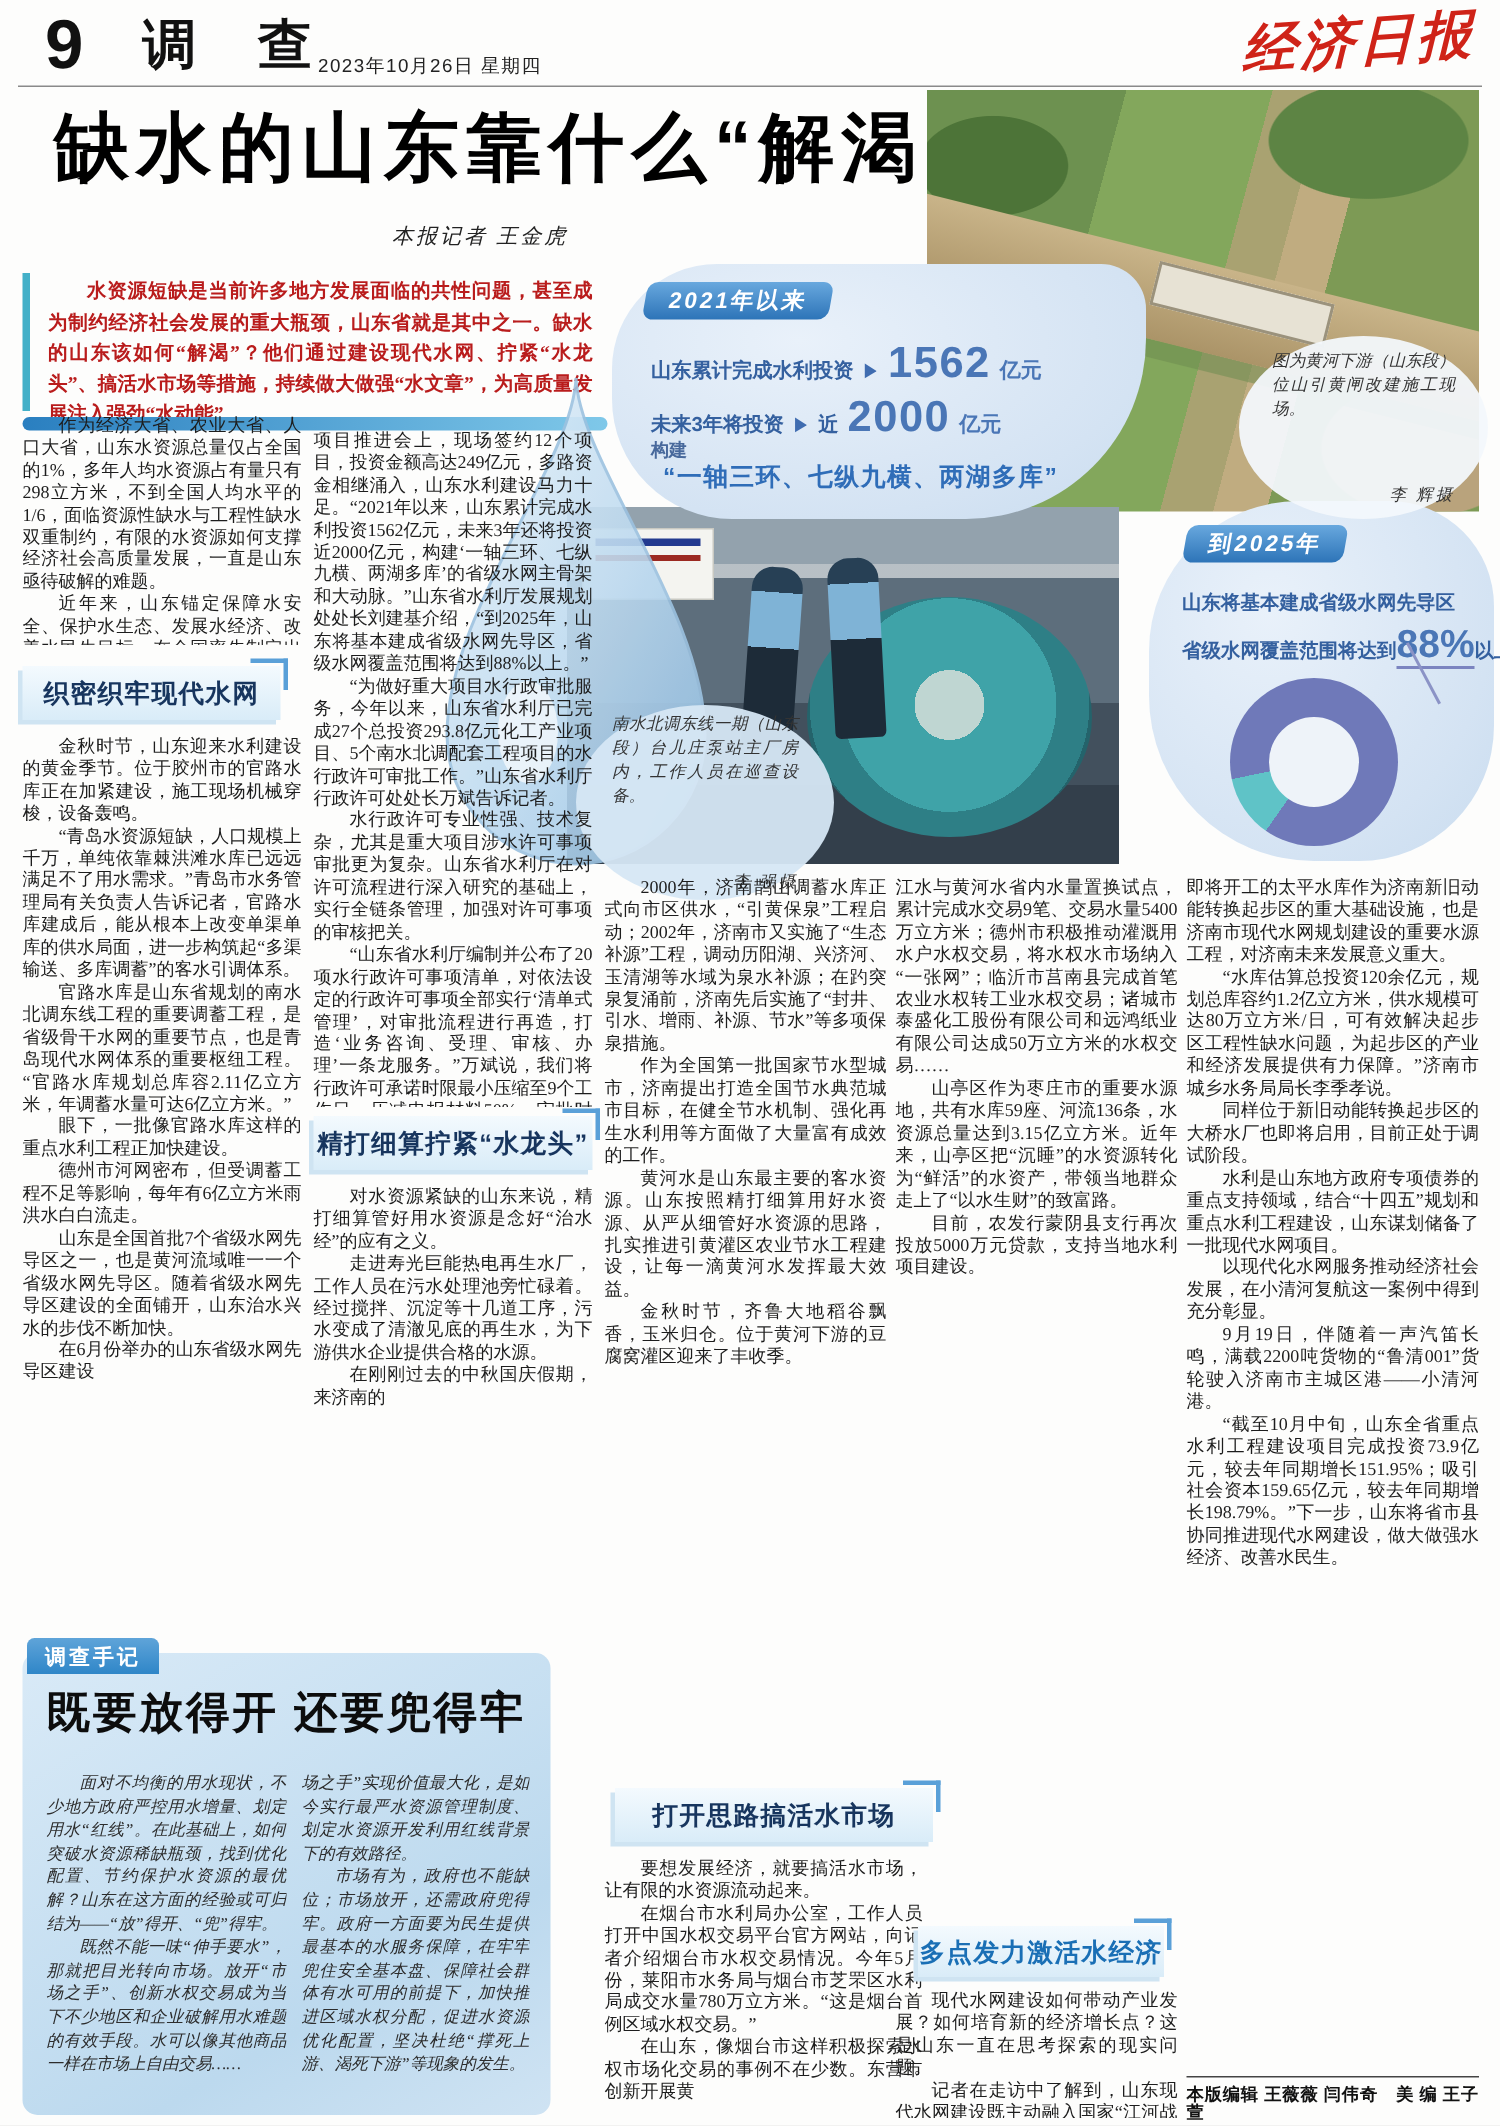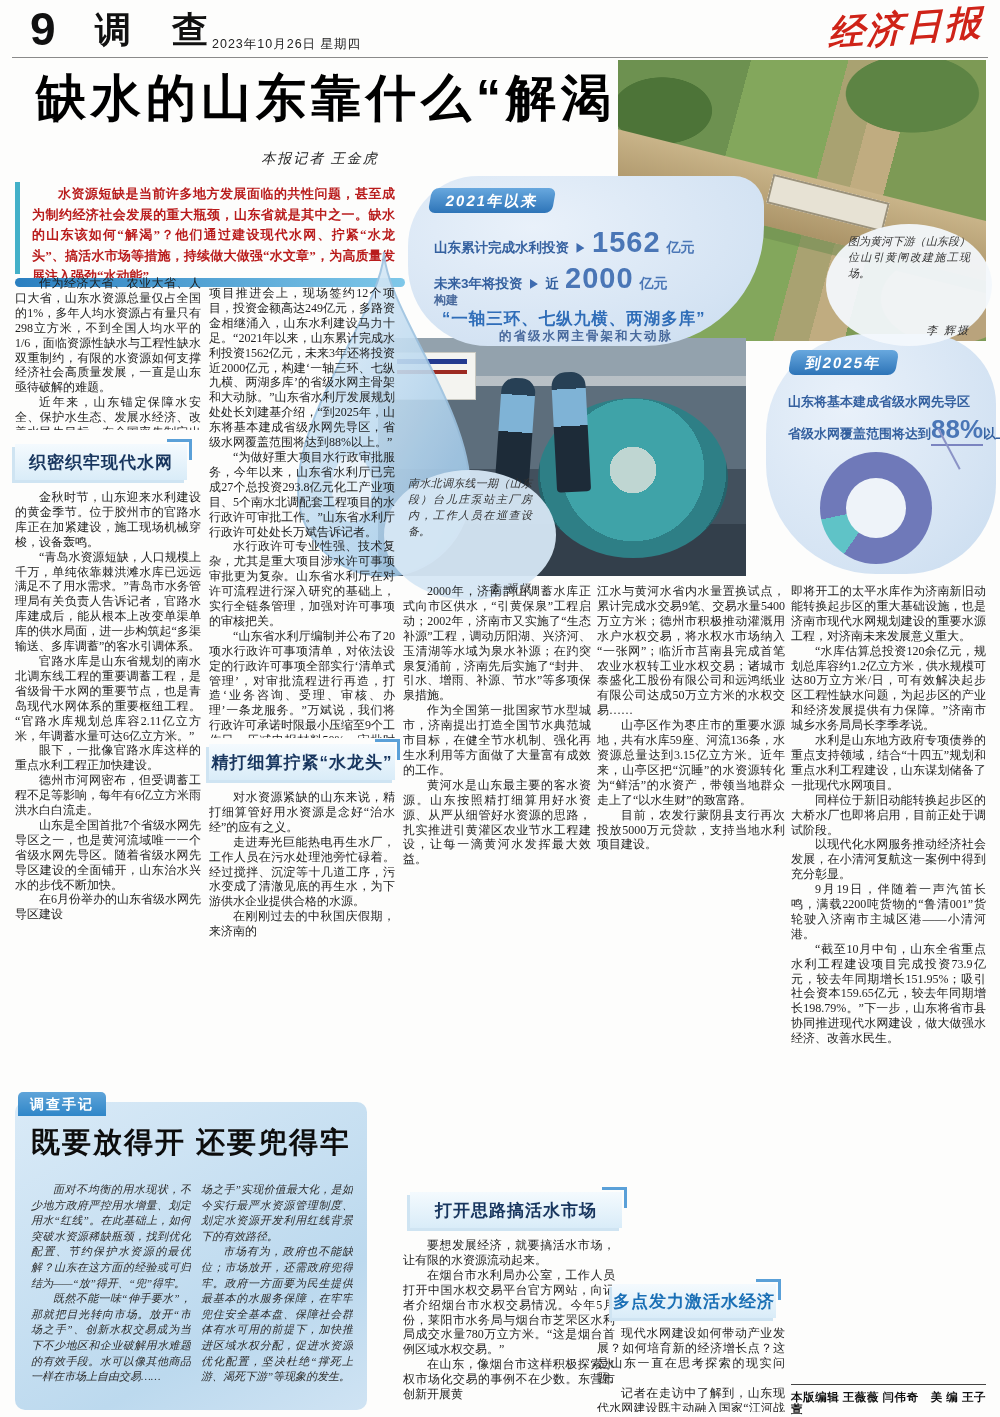--- a/index.html
+++ b/index.html
@@ -142,21 +142,20 @@
     </div>
     <div class="statrow" style="position:absolute;left:26px;top:88px;">
       <span>未来3年将投资</span>
       <span class="arr">▶</span>
       <span>近</span>
       <span class="val">2000</span>
       <span class="unit">亿元</span>
     </div>
     <div style="position:absolute;left:26px;top:118px;font:bold 12px/1 'Liberation Sans',sans-serif;color:#48699c;">构建</div>
     <div class="buildq" style="position:absolute;left:34px;top:132px;">“一轴三环、七纵九横、两湖多库”</div>
-    <div class="buildtail" style="position:absolute;left:0;top:152px;width:100%;">的省级水网主骨架和大动脉</div>
   </div>
 
   <div class="photo photo1">
     <div class="river"></div>
     <div class="weir"></div>
   </div>
   <div class="cap cap1">
     <span>图为黄河下游（山东段）位山引黄闸改建施工现场。</span>
     <span class="credit">李 辉摄</span>
   </div>
@@ -224,20 +223,21 @@
   <div class="col" id="c2r">
     <p>对水资源紧缺的山东来说，精打细算管好用水资源是念好“治水经”的应有之义。</p>
       <p>走进寿光巨能热电再生水厂，工作人员在污水处理池旁忙碌着。经过搅拌、沉淀等十几道工序，污水变成了清澈见底的再生水，为下游供水企业提供合格的水源。</p>
       <p>在刚刚过去的中秋国庆假期，来济南的</p>
   </div>
 
   <div class="col" id="c3">
       <p>2000年，济南鹊山调蓄水库正式向市区供水，“引黄保泉”工程启动；2002年，济南市又实施了“生态补源”工程，调动历阳湖、兴济河、玉清湖等水域为泉水补源；在趵突泉复涌前，济南先后实施了“封井、引水、增雨、补源、节水”等多项保泉措施。</p>
       <p>作为全国第一批国家节水型城市，济南提出打造全国节水典范城市目标，在健全节水机制、强化再生水利用等方面做了大量富有成效的工作。</p>
     <p>黄河水是山东最主要的客水资源。山东按照精打细算用好水资源、从严从细管好水资源的思路，扎实推进引黄灌区农业节水工程建设，让每一滴黄河水发挥最大效益。</p>
+      <p>金秋时节，齐鲁大地稻谷飘香，玉米归仓。位于黄河下游的豆腐窝灌区迎来了丰收季。</p>
   </div>
   <div class="sec-head" id="h3">打开思路搞活水市场</div>
   <div class="col" id="c3b">
     <p>要想发展经济，就要搞活水市场，让有限的水资源流动起来。</p>
       <p>在烟台市水利局办公室，工作人员打开中国水权交易平台官方网站，向记者介绍烟台市水权交易情况。今年5月份，莱阳市水务局与烟台市芝罘区水利局成交水量780万立方米。“这是烟台首例区域水权交易。”</p>
       <p>在山东，像烟台市这样积极探索水权市场化交易的事例不在少数。东营市创新开展黄</p>
   </div>
 
   <div class="col" id="c4">
     <p class="ni">江水与黄河水省内水量置换试点，累计完成水交易9笔、交易水量5400万立方米；德州市积极推动灌溉用水户水权交易，将水权水市场纳入“一张网”；临沂市莒南县完成首笔农业水权转工业水权交易；诸城市泰盛化工股份有限公司和远鸿纸业有限公司达成50万立方米的水权交易……</p>
@@ -246,22 +246,22 @@
   </div>
   <div class="sec-head blue" id="h4">多点发力激活水经济</div>
   <div class="col" id="c4b">
     <p>现代水网建设如何带动产业发展？如何培育新的经济增长点？这是山东一直在思考探索的现实问题。</p>
       <p>记者在走访中了解到，山东现代水网建设既主动融入国家“江河战略”，又统筹省市县水网协同融合，在贯彻落实黄河流域生态保护和高质量发展重大国家战略、深化新旧动能转换推动绿色低碳高质量发展等方面采取了诸多措施。</p>
   </div>
 
   <div class="col" id="c5">
     <p class="ni">即将开工的太平水库作为济南新旧动能转换起步区的重大基础设施，也是济南市现代水网规划建设的重要水源工程，对济南未来发展意义重大。</p>
       <p>“水库估算总投资120余亿元，规划总库容约1.2亿立方米，供水规模可达80万立方米/日，可有效解决起步区工程性缺水问题，为起步区的产业和经济发展提供有力保障。”济南市城乡水务局局长李季孝说。</p>
-      <p>水利是山东地方政府专项债券的重点支持领域，结合“十四五”规划和重点水利工程建设，山东谋划储备了一批现代水网项目。</p>
-    <p>同样位于新旧动能转换起步区的大桥水厂也即将启用，目前正处于调试阶段。</p>
+      <p>同样位于新旧动能转换起步区的大桥水厂也即将启用，目前正处于调试阶段。</p>
+    <p>水利是山东地方政府专项债券的重点支持领域，结合“十四五”规划和重点水利工程建设，山东谋划储备了一批现代水网项目。</p>
       <p>以现代化水网服务推动经济社会发展，在小清河复航这一案例中得到充分彰显。</p>
       <p>9月19日，伴随着一声汽笛长鸣，满载2200吨货物的“鲁清001”货轮驶入济南市主城区港——小清河港。</p>
     <p>“截至10月中旬，山东全省重点水利工程建设项目完成投资73.9亿元，较去年同期增长151.95%；吸引社会资本159.65亿元，较去年同期增长198.79%。”下一步，山东将省市县协同推进现代水网建设，做大做强水经济、改善水民生。</p>
   </div>
 
   <div class="notes">
     <div class="notes-tab">调查手记</div>
     <div class="notes-head">既要放得开 还要兜得牢</div>
     <div class="ncol" id="na">
       <p>面对不均衡的用水现状，不少地方政府严控用水增量、划定用水“红线”。在此基础上，如何突破水资源稀缺瓶颈，找到优化配置、节约保护水资源的最优解？山东在这方面的经验或可归结为——“放”得开、“兜”得牢。</p>

